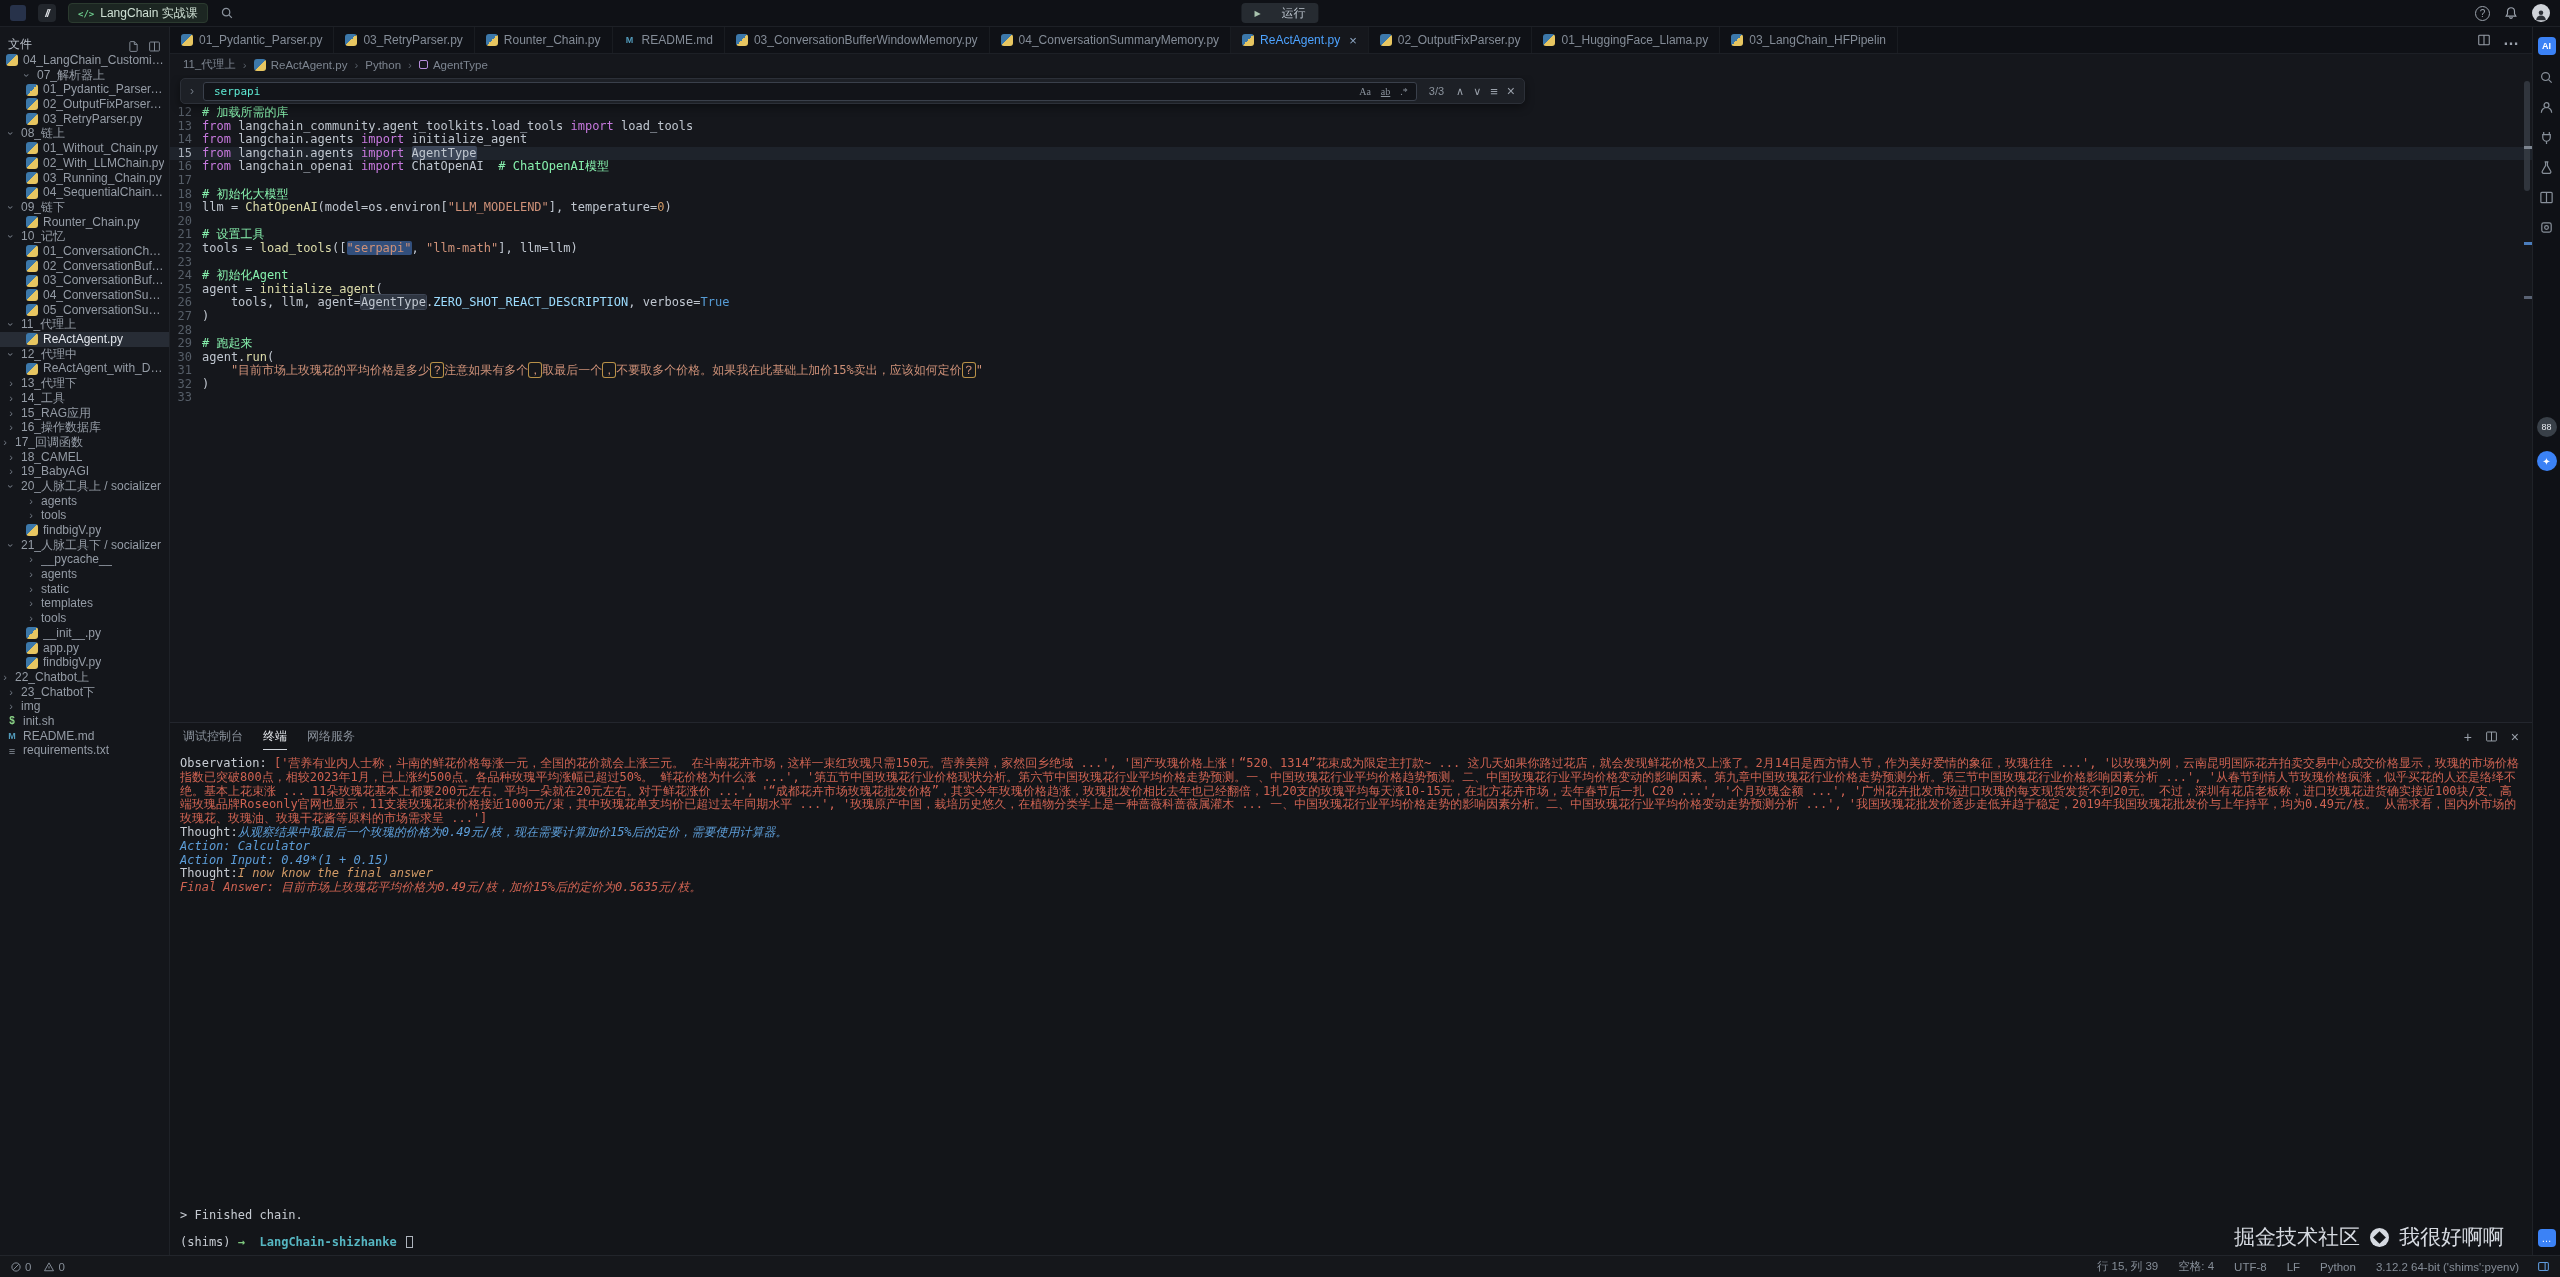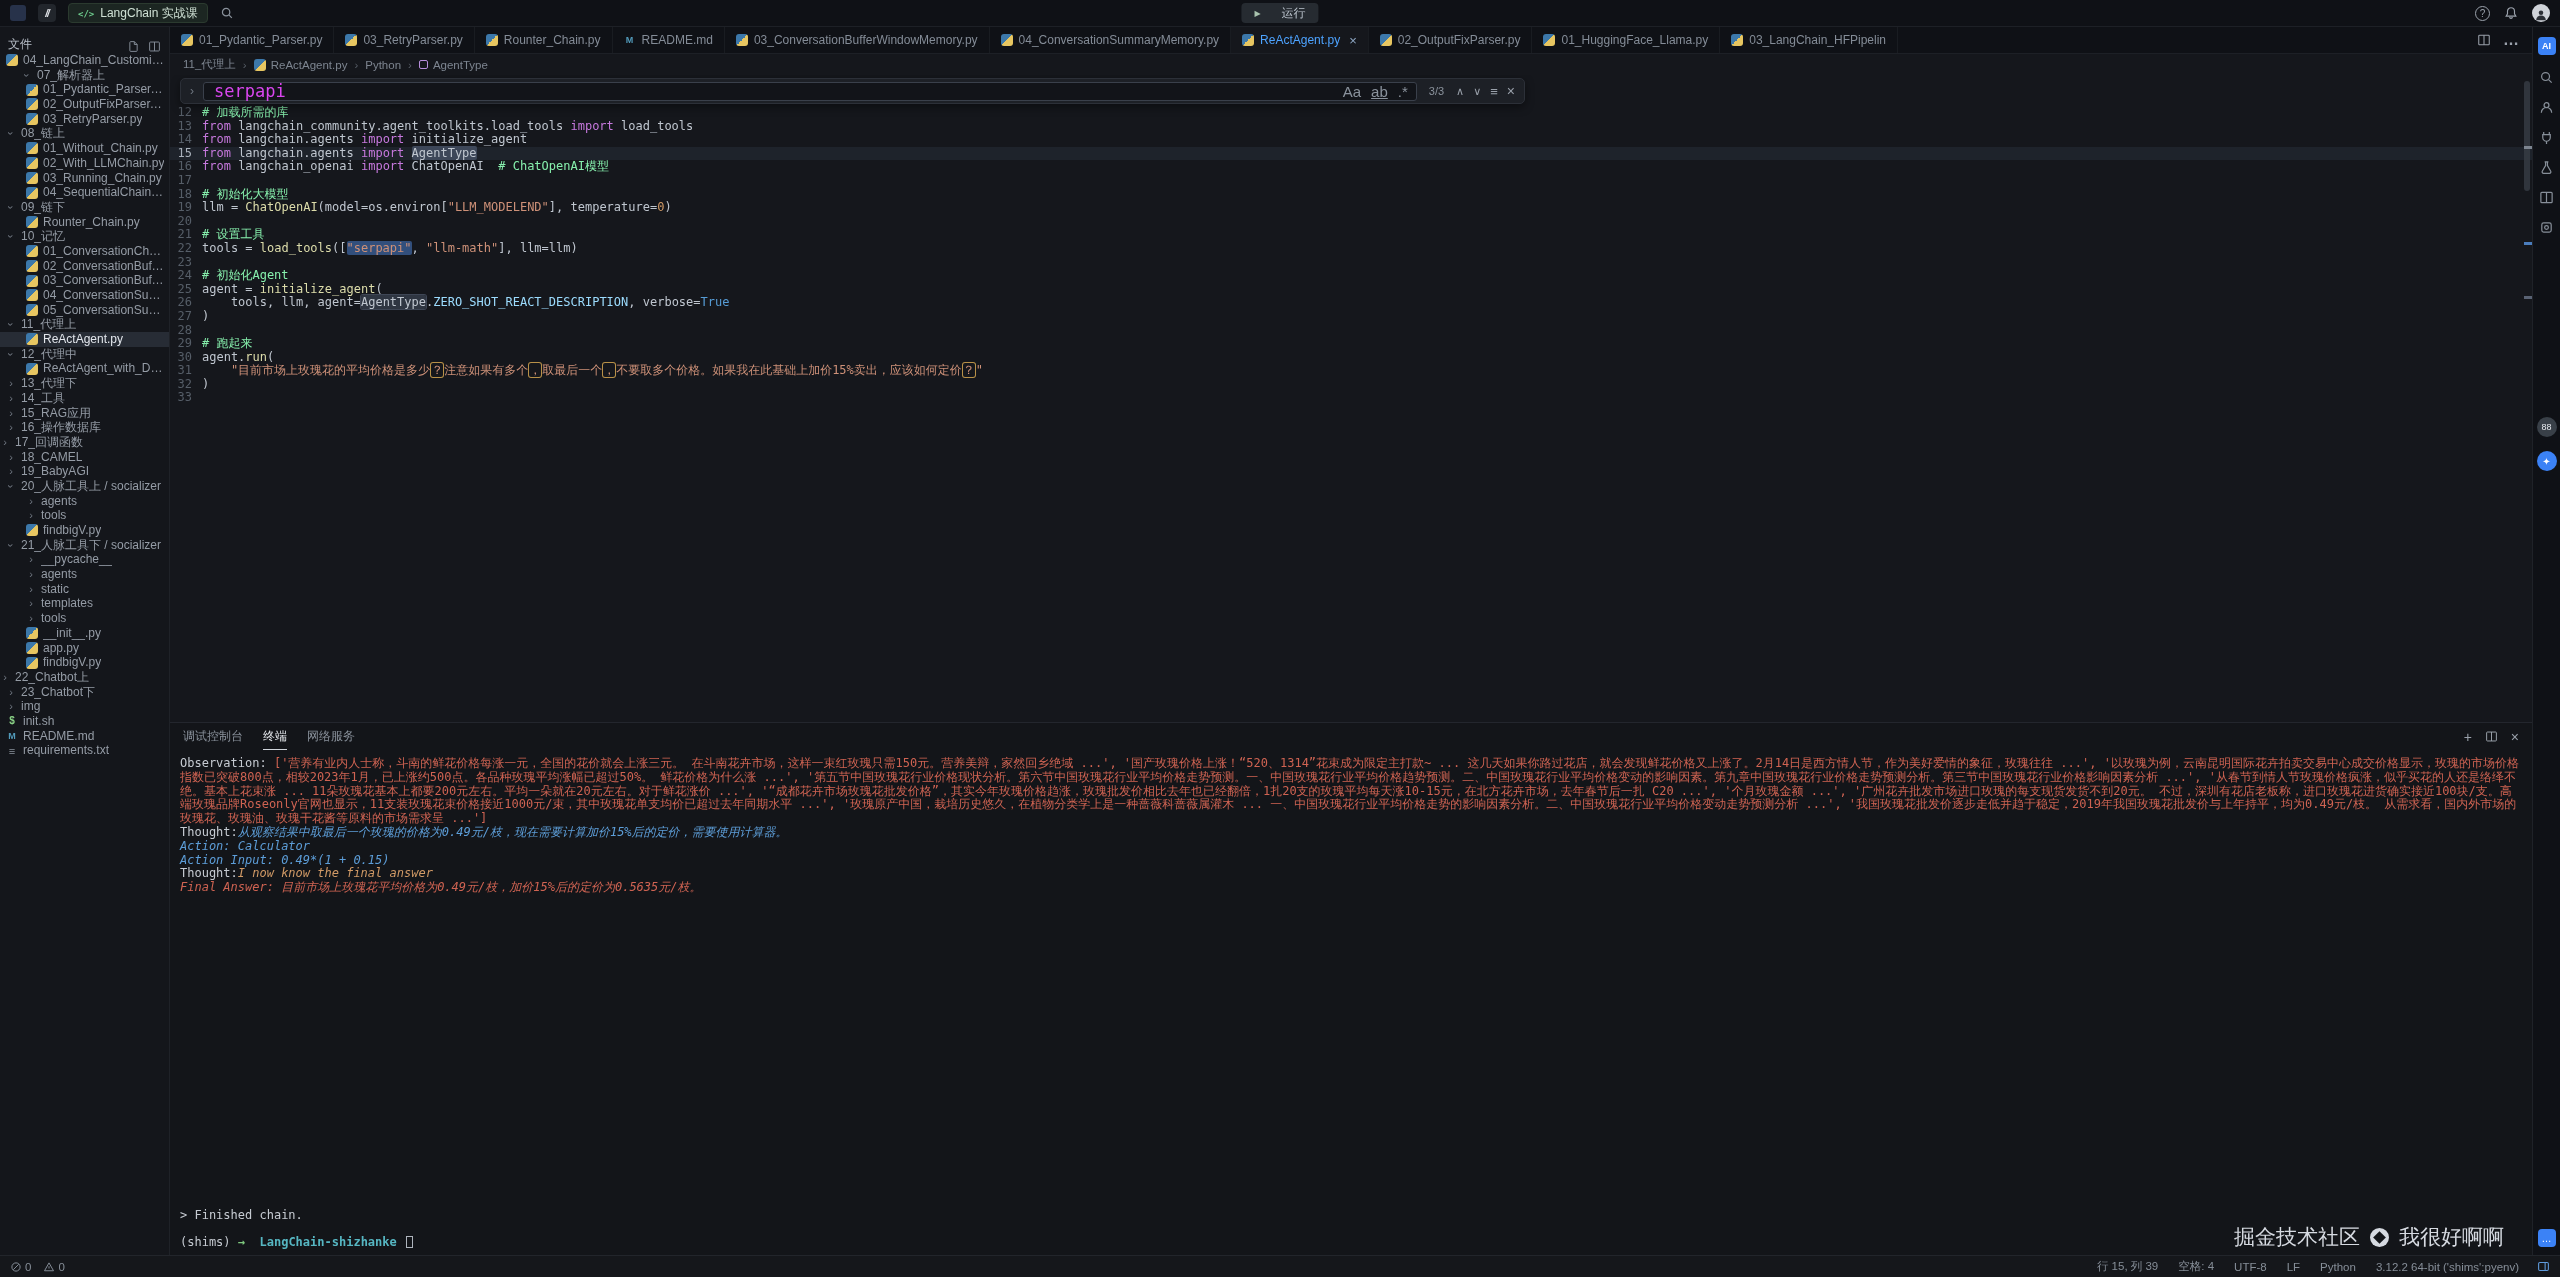--- a/index.html
+++ b/index.html
@@ -75,22 +75,22 @@
   .m-find{background:rgba(74,126,204,.55);border-radius:2px}
   .m-uni{box-shadow:0 0 0 1px #b89148;border-radius:2px;margin:0 1px}
 
   
   .find-widget{position:absolute;top:3px;left:10px;width:1345px;height:26px;background:#1d2026;border:1px solid #2c3038;
     border-radius:5px;display:flex;align-items:center;gap:9px;padding:0 9px;box-shadow:0 3px 10px rgba(0,0,0,.45);
     font-size:12px;color:#9aa1ab;z-index:6;font-family:"Liberation Sans",sans-serif}
   .find-toggle::before{content:"›";color:#6f7680}
   .find-input-wrap{flex:1;height:19px;background:#121419;border:1px solid #3a404b;border-radius:3px;display:flex;align-items:center;
     padding:0 8px;gap:10px}
-  .find-input{flex:1;background:transparent;border:none;outline:none;color:#d946ef;font-family:"DejaVu Sans Mono",monospace;font-size:17px}
-  .find-opt{color:#8a929c;font-size:15px;font-family:Liberation Sans, sans-serif;flex:none}
+  .find-input{flex:1;background:transparent;border:none;outline:none;color:#5eead4;font-family:"DejaVu Sans Mono",monospace;font-size:11px}
+  .find-opt{color:#8a929c;font-size:10px;font-family:Liberation Serif, serif;flex:none}
   .find-count{color:#8a929c;font-size:11px;margin:0 3px}
   .find-btn{color:#9aa1ab;font-size:11px}
   .up-icon::before{content:"∧"} .down-icon::before{content:"∨"}
   .sel-lines-icon::before{content:"≡";font-size:13px}
   .close-x::before{content:"×";font-size:14px}
 
   
   .scroll-thumb{position:absolute;right:2px;top:6px;width:6px;height:110px;background:#394048;border-radius:3px;opacity:.75}
   .omark{position:absolute;right:0;width:8px;height:3px}
 

